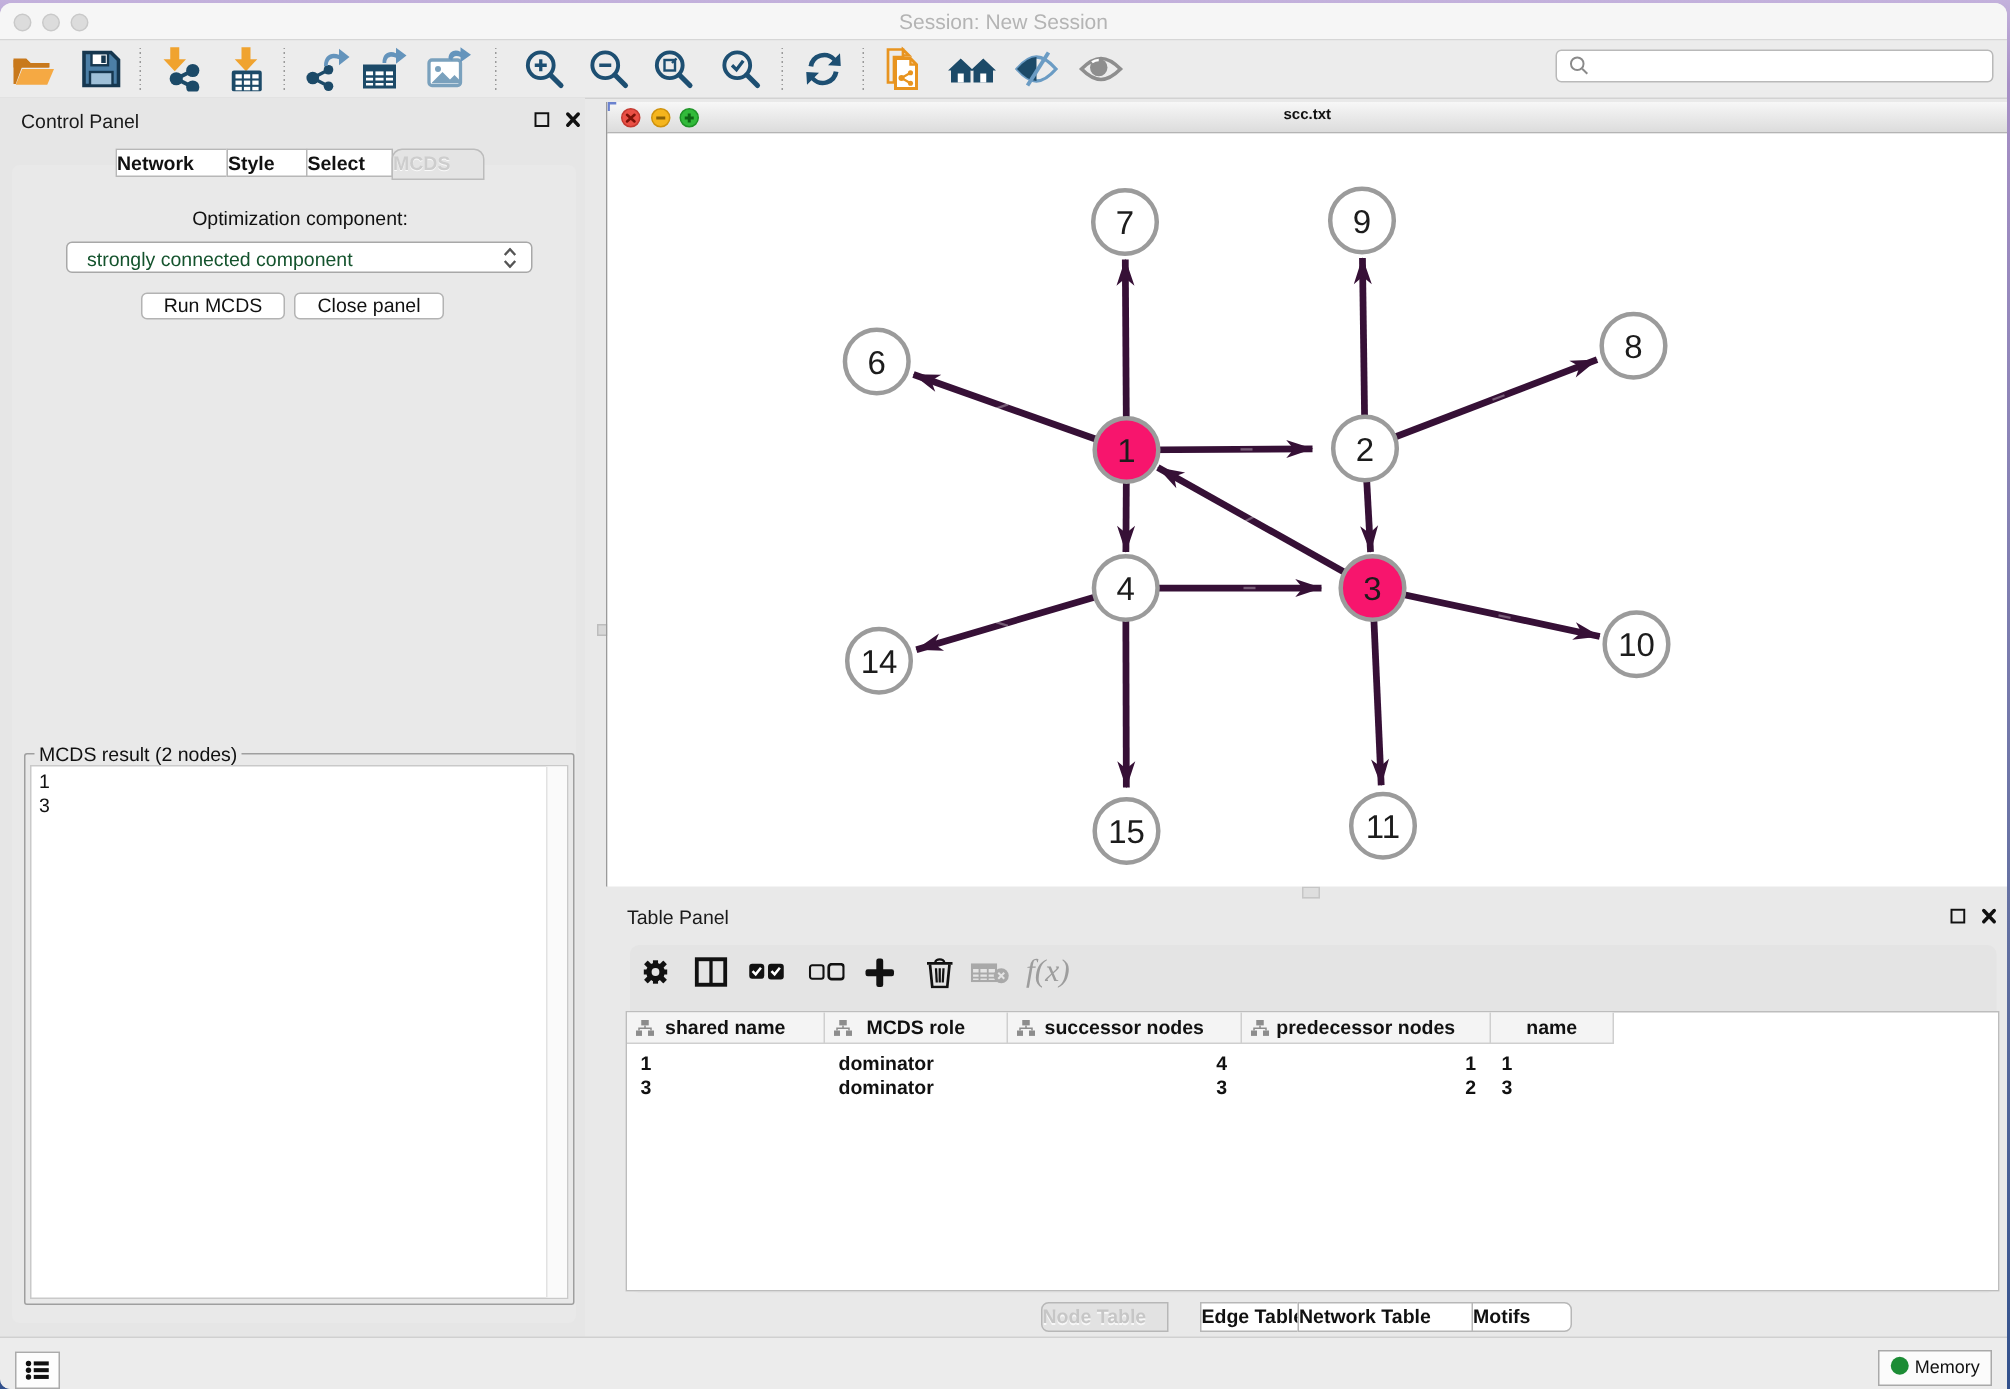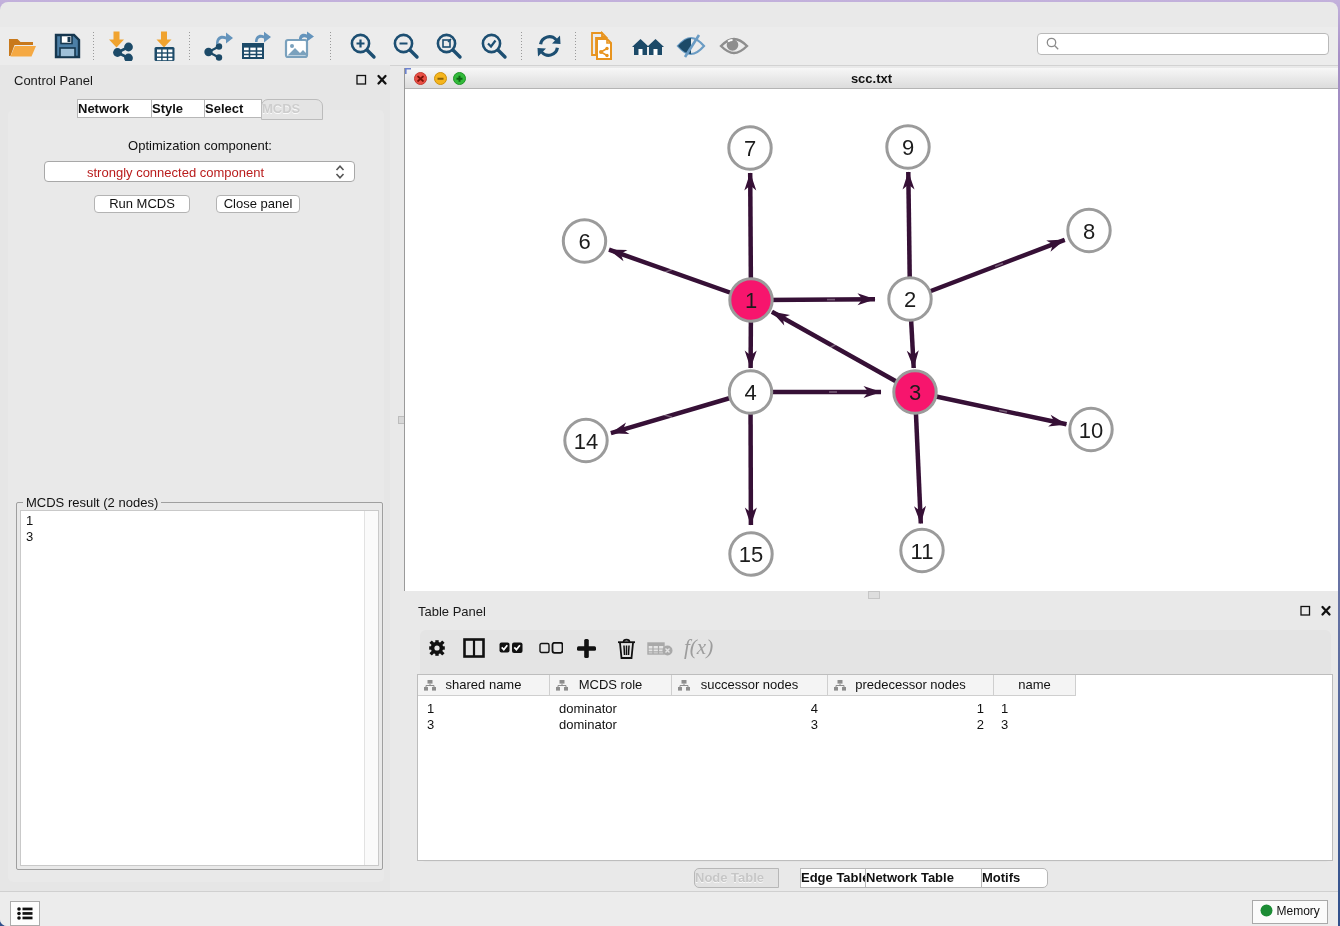--- a/index.html
+++ b/index.html
@@ -28,66 +28,72 @@
   #cp-head{position:absolute;left:0;top:63px;width:390px;height:28px;text-align:center;}
   #cp-head .t{position:absolute;left:14px;top:8px;font-size:13px;color:#1a1a1a;}
   #cp-tabs{position:absolute;left:77px;top:97px;height:19px;}
   .tabseg{position:absolute;top:0;height:19px;background:#fff;border:1px solid #b7b7b7;
           box-sizing:border-box;font-size:13px;font-weight:bold;text-align:left;line-height:18px;color:#111;}
   #cp-body{position:absolute;left:8px;top:108px;width:376px;height:772px;background:#e9e9e9;
            border-radius:5px;}
   #opt-label{position:absolute;left:4px;top:136px;width:392px;text-align:center;font-size:13px;color:#111;}
   #dropdown{position:absolute;left:44px;top:159px;width:311px;height:21px;background:#fff;
             border:1px solid #a8a8a8;border-radius:4px;box-sizing:border-box;}
-  #dropdown .t{position:absolute;left:13px;top:3px;font-size:13px;color:#b91c1c;margin-left:29px;}
+  #dropdown .t{position:absolute;left:13px;top:3px;font-size:13px;color:#14532d;}
   .btn{position:absolute;height:18px;background:#fff;border:1px solid #b3b3b3;border-radius:4px;
        box-sizing:border-box;font-size:13px;text-align:center;line-height:16px;color:#111;}
   #fieldset{position:absolute;left:16px;top:500px;width:367px;height:368px;
             border:1px solid #9f9f9f;border-radius:2px;box-sizing:border-box;}
   #fieldset .legend{position:absolute;left:6px;top:-8px;background:#e9e9e9;padding:0 3px;
                     font-size:13px;color:#111;text-align:right;}
   #fieldset .inner{position:absolute;left:3px;top:7px;width:359px;height:356px;background:#fff;
                    border:1px solid #c9c9c9;box-sizing:border-box;font-size:13px;line-height:16px;
                    padding:2px 0 0 5px;color:#111;}
   #fieldset .sb{position:absolute;right:4px;top:8px;width:13px;height:354px;background:#fafafa;
                 border-left:1px solid #e2e2e2;}
   
   #netwin{position:absolute;left:404px;top:66px;width:934px;height:523px;
           border-left:1px solid #9a9a9a;box-sizing:border-box;}
   #net-tb{position:absolute;left:0;top:0;width:100%;height:21px;
           background:linear-gradient(180deg,#f7f7f7,#dcdcdc);border-bottom:1px solid #b4b4b4;
           box-sizing:border-box;}
-  #net-tb .t{position:absolute;width:100%;text-align:center;top:3px;font-size:13px;font-weight:bold;color:#111;}
+  #net-tb .t{position:absolute;width:100%;text-align:center;top:3px;font-size:10px;font-weight:bold;color:#111;}
   .mtl{position:absolute;top:4px;width:13px;height:13px;border-radius:50%;box-sizing:border-box;}
   #net-canvas{position:absolute;left:0;top:21px;width:934px;height:502px;background:#fff;}
   
   #tp-head{position:absolute;left:404px;top:597px;width:934px;height:24px;text-align:right;}
   #tp-head .t{position:absolute;left:14px;top:5px;font-size:13px;color:#1a1a1a;}
   #tp-inset{position:absolute;left:420px;top:628px;width:911px;height:232px;background:#e4e4e4;
             border-radius:6px;}
   #tbl{position:absolute;left:417px;top:672px;width:914px;height:185px;background:#fff;
-       border:1px solid #bdbdbd;}
+       border:1px solid #bdbdbd;font-weight:bold;}
   .th{position:absolute;top:0;height:21px;background:#f4f4f4;border-right:1px solid #cfcfcf;
       border-bottom:1px solid #cfcfcf;box-sizing:border-box;font-size:13px;color:#111;
       text-align:center;line-height:20px;}
   .td{position:absolute;font-size:13px;color:#111;height:16px;line-height:16px;}
   #tp-tabs{position:absolute;left:0;top:0;width:0;height:0;}
   
   #statusbar{position:absolute;left:0;top:889px;width:100%;height:35px;background:#ececec;
              border-top:1px solid #d0d0d0;}
   #listbtn{position:absolute;left:10px;top:9px;width:28px;height:23px;background:#fdfdfd;
            border:1px solid #ababab;}
   #membtn{position:absolute;right:10px;top:8px;width:74px;height:22px;background:#fbfbfb;
           border:1px solid #a9a9a9;font-size:12px;color:#111;text-align:center;line-height:21px;}
   svg{display:block;}
 </style>
 </head>
 <body>
 <div id="app">
 
+  <div id="titlebar">
+    <div class="tl" style="left:9px;"></div>
+    <div class="tl" style="left:28px;"></div>
+    <div class="tl" style="left:47px;"></div>
+    <div id="wintitle">Session: New Session</div>
+  </div>
 
   <div id="toolbar">
     <div id="tbicons">
 
       <svg class="tbi" style="left:7px" width="30" height="30" viewBox="0 0 30 30">
         <path d="M2 8 L10.5 8 L13.5 11 L26 11 L26 14 L2 14 Z" fill="#c8791c"></path>
         <path d="M2 25 L2 9 L10 9 L13 12 L25.5 12 L25.5 14 L7.5 14 L3.5 25 Z" fill="#c8791c"></path>
         <path d="M7.8 15 L29 15 L24.5 25.5 L3.5 25.5 Z" fill="#f5a943"></path>
       </svg>
 
@@ -242,21 +248,21 @@
   </div>
   <div id="opt-label">Optimization component:</div>
   <div id="dropdown">
     <div class="t">strongly connected component</div>
     <svg width="10" height="14" style="position:absolute;right:9px;top:3px" viewBox="0 0 10 14">
       <path d="M1.5 5 L5 1.2 L8.5 5" fill="none" stroke="#555" stroke-width="1.6"></path>
       <path d="M1.5 9 L5 12.8 L8.5 9" fill="none" stroke="#555" stroke-width="1.6"></path>
     </svg>
   </div>
   <div class="btn" style="left:94px;top:193px;width:96px;">Run MCDS</div>
-  <div class="btn" style="left:216px;top:193px;width:84px;">Close panel</div>
+  <div class="btn" style="left:196px;top:193px;width:100px;">Close panel</div>
   <div id="fieldset">
     <div class="legend">MCDS result (2 nodes)</div>
     <div class="inner">1<br>3</div>
     <div class="sb"></div>
   </div>
 
   <div class="abs" style="left:398px;top:414px;width:5px;height:6px;background:#d8d8d8;border:1px solid #bdbdbd;"></div>
   <div class="abs" style="left:868px;top:589px;width:10px;height:6px;background:#dedede;border:1px solid #c6c6c6;"></div>
 
   <div id="netwin">

